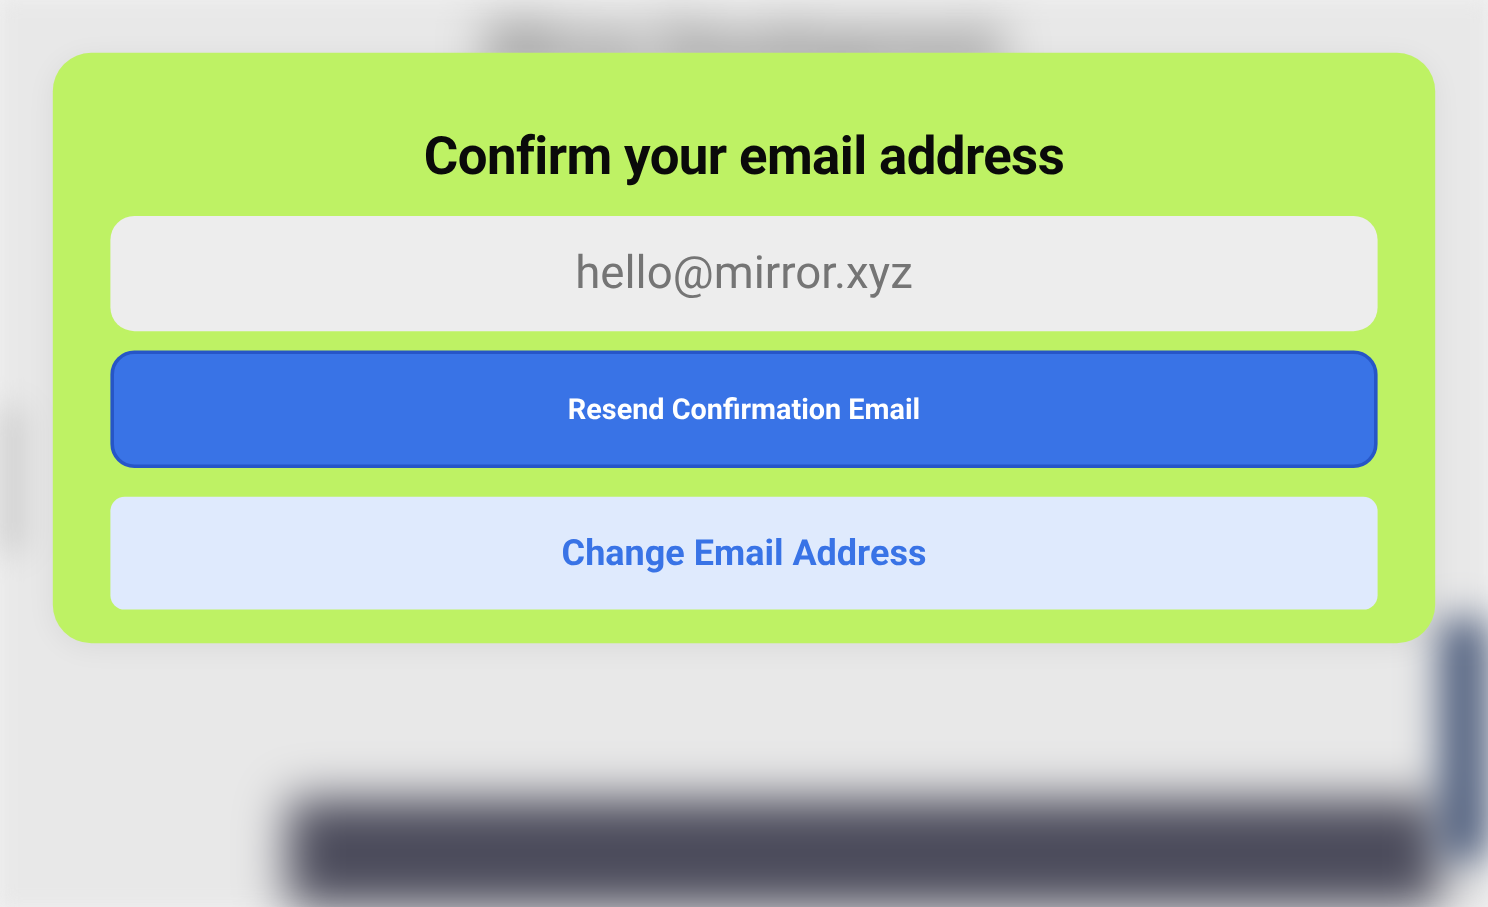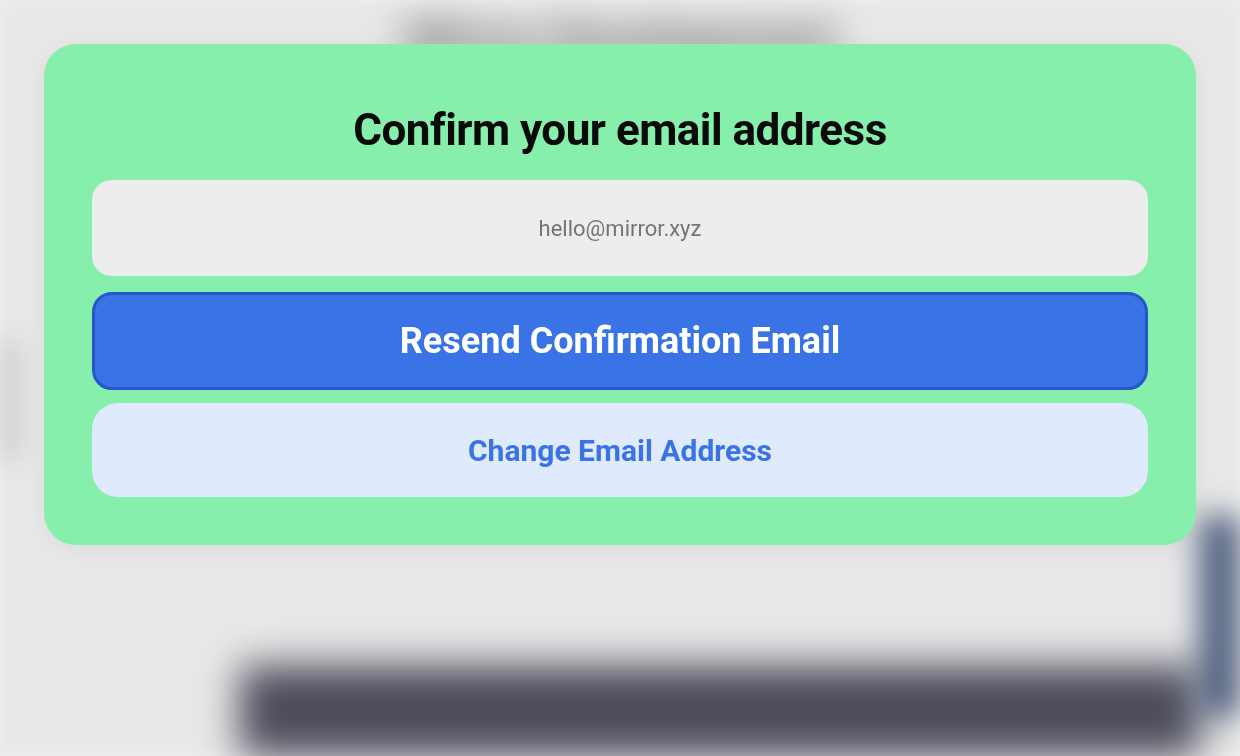--- a/index.html
+++ b/index.html
@@ -64,23 +64,23 @@
       height: 200px;
       background: #4a5a7a;
       filter: blur(14px);
     }
     
     .modal {
       position: absolute;
       top: 44px;
       left: 44px;
       right: 44px;
-      background: #86efac;
+      background: #bef264;
       border-radius: 32px;
-      padding: 60px 48px 48px 48px;
+      padding: 60px 48px 28px 48px;
       box-shadow: 0 4px 24px rgba(0,0,0,0.06);
     }
     
     .modal-title {
       font-size: 44px;
       font-weight: 700;
       color: #0a0a0a;
       text-align: center;
       margin-bottom: 24px;
       letter-spacing: -0.5px;
@@ -95,50 +95,50 @@
       max-width: 980px;
       margin: 0 auto 70px auto;
     }
     
     .email-field {
       width: 100%;
       height: 96px;
       background: #ededed;
       border: none;
       border-radius: 20px;
-      font-size: 22px;
+      font-size: 38px;
       color: #757575;
       text-align: center;
       margin-bottom: 16px;
       display: flex;
       align-items: center;
       justify-content: center;
       font-family: inherit;
     }
     
     .btn-primary {
       width: 100%;
       height: 98px;
       background: #3973e6;
       border: 3px solid #2656c7;
       border-radius: 20px;
-      font-size: 36px;
+      font-size: 24px;
       font-weight: 700;
       color: #ffffff;
       cursor: pointer;
-      margin-bottom: 13px;
+      margin-bottom: 24px;
       font-family: inherit;
     }
     
     .btn-secondary {
       width: 100%;
       height: 94px;
       background: #dfeafd;
       border: none;
-      border-radius: 26px;
+      border-radius: 12px;
       font-size: 30px;
       font-weight: 700;
       color: #3973e6;
       cursor: pointer;
       font-family: inherit;
     }
   </style>
 </head>
 <body>
 

